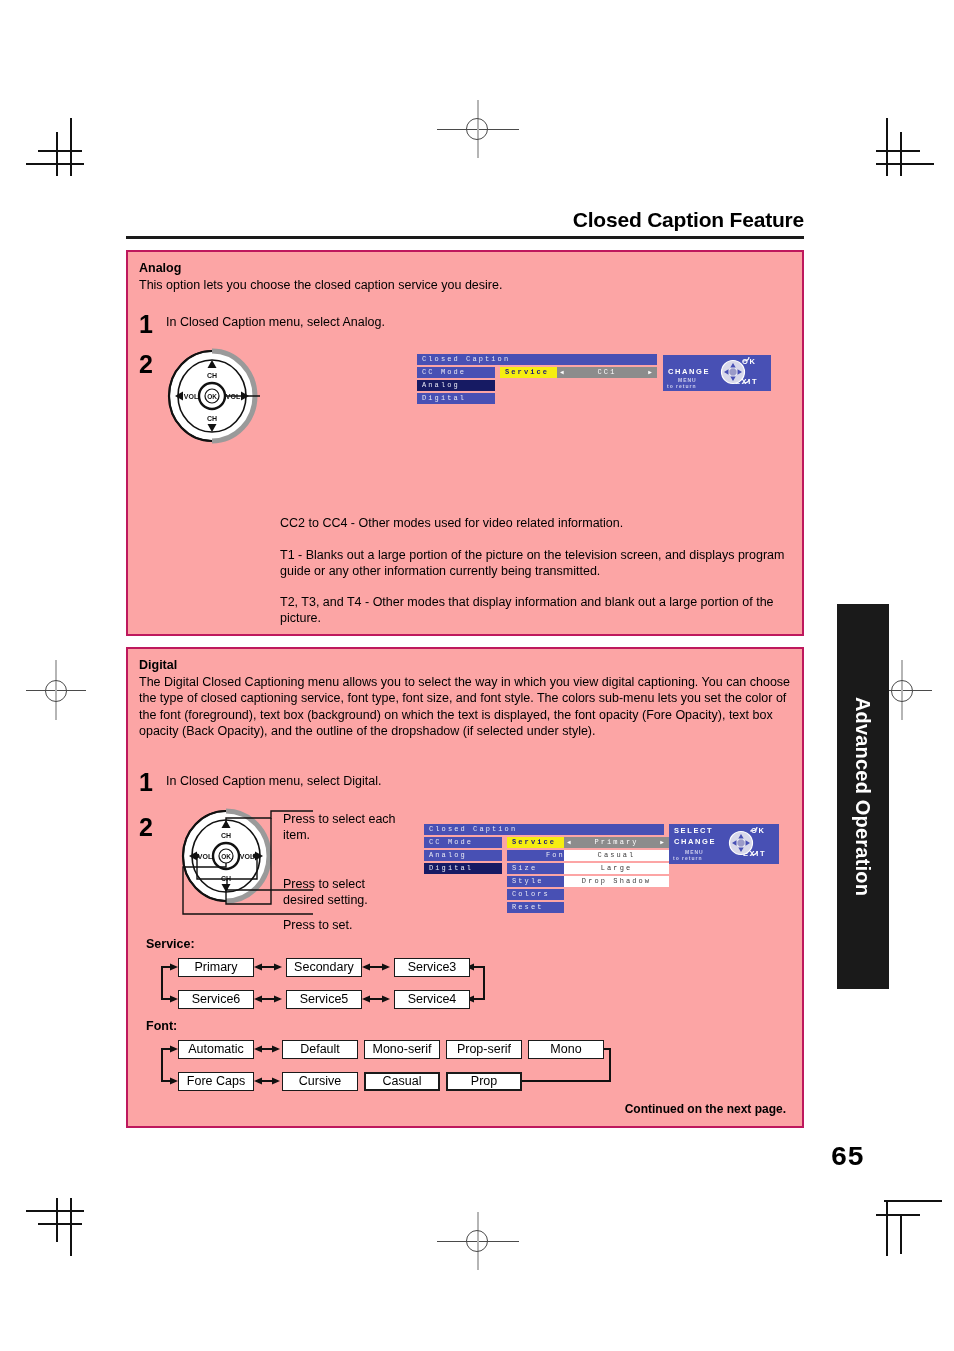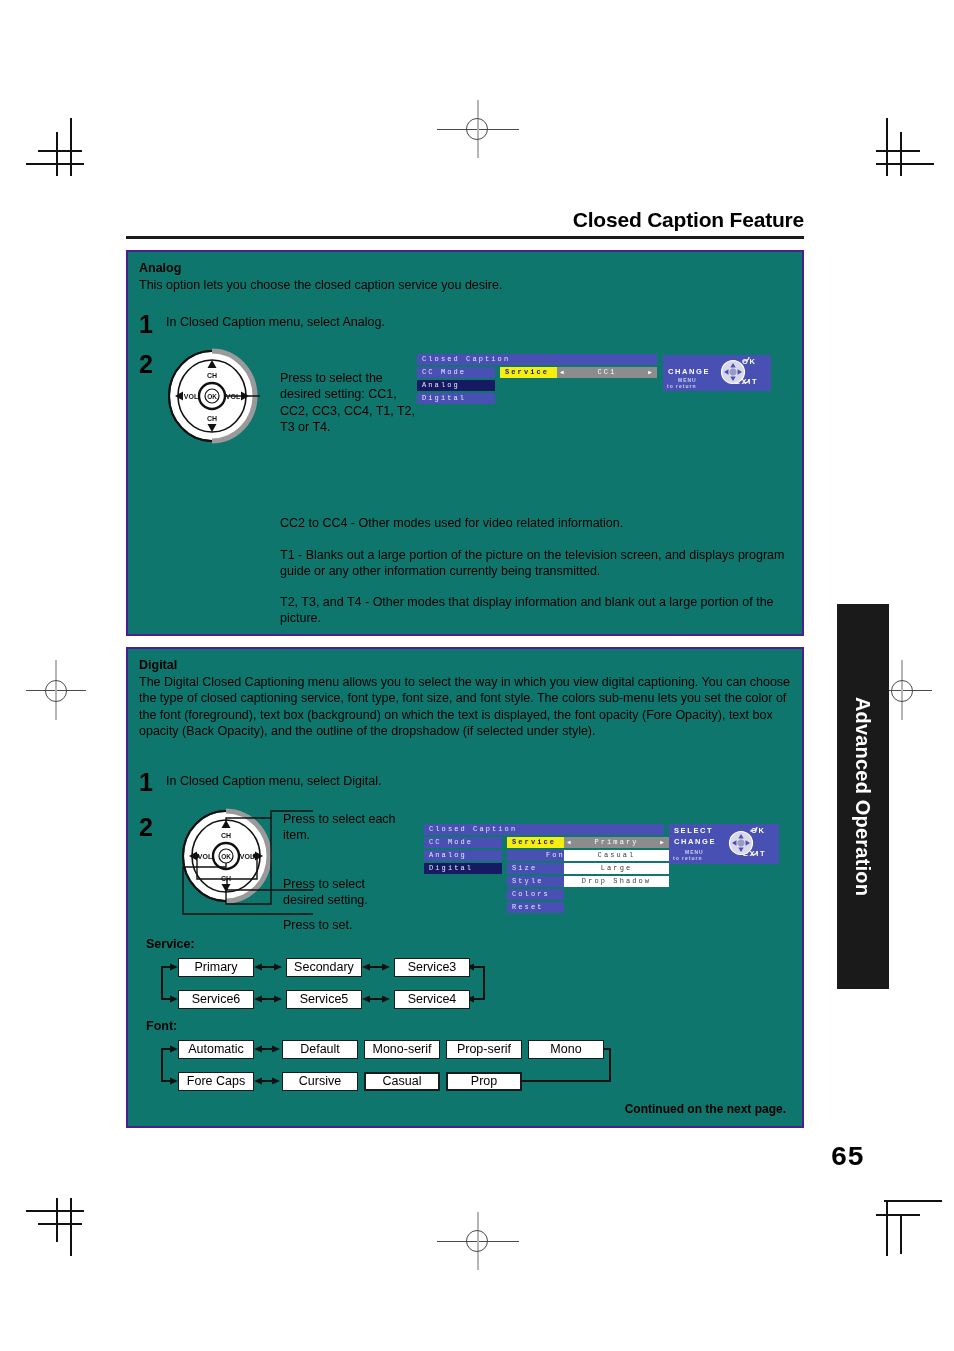--- a/index.html
+++ b/index.html
@@ -25,21 +25,21 @@
   #page-title {
     position:absolute; left:126px; top:208px; width:678px;
     text-align:right; font-size:21px; font-weight:bold; letter-spacing:-0.2px;
   }
   #title-rule {
     position:absolute; left:126px; top:236px; width:678px; height:3px; background:#1a1a1a;
   }
 
   
   .section-box {
-    position:absolute; border:2px solid #4c1d95; background:#0f766e;
+    position:absolute; border:2px solid #be185d; background:#fca5a5;
   }
   #analog-box { left:126px; top:250px; width:678px; height:386px; }
   #digital-box { left:126px; top:647px; width:678px; height:481px; }
 
   .sec-head { font-size:12.5px; font-weight:bold; }
   .sec-body { font-size:12.5px; line-height:16.4px; }
 
   .step-num {
     position:absolute; font-size:25px; font-weight:bold; font-family:"Liberation Sans", sans-serif;
     line-height:1;
@@ -193,21 +193,20 @@
       <text x="48" y="30" font-family="Liberation Sans, sans-serif" font-size="7" font-weight="bold" text-anchor="middle" fill="#111">CH</text>
       <text x="48" y="73" font-family="Liberation Sans, sans-serif" font-size="7" font-weight="bold" text-anchor="middle" fill="#111">CH</text>
       <text x="27" y="51" font-family="Liberation Sans, sans-serif" font-size="7" font-weight="bold" text-anchor="middle" fill="#111">VOL</text>
       <text x="69" y="51" font-family="Liberation Sans, sans-serif" font-size="7" font-weight="bold" text-anchor="middle" fill="#111">VOL</text>
       <text x="48" y="51" font-family="Liberation Sans, sans-serif" font-size="6.5" font-weight="bold" text-anchor="middle" fill="#111">OK</text>
 
       <line x1="62" y1="48" x2="145" y2="48" stroke="#111" stroke-width="1.6"></line>
     </svg>
   </div>
 
-  <div class="step-text" style="left:152px;top:118px;width:142px;">Press to select the desired setting: CC1, CC2, CC3, CC4, T1, T2, T3 or T4.</div>
 
   <div class="osd" style="left:289px;top:102px;width:240px;">
     <div class="osd-row" style="width:240px;">Closed Caption</div>
     <div style="display:flex;">
       <div class="osd-row" style="width:78px;">CC Mode</div>
       <div class="osd-row hl" style="width:57px;margin-left:5px;">Service</div>
       <div class="osd-val" style="width:100px;">
         <span class="ar l">◀</span>
         <span>CC1</span>
         <span class="ar r">▶</span>

